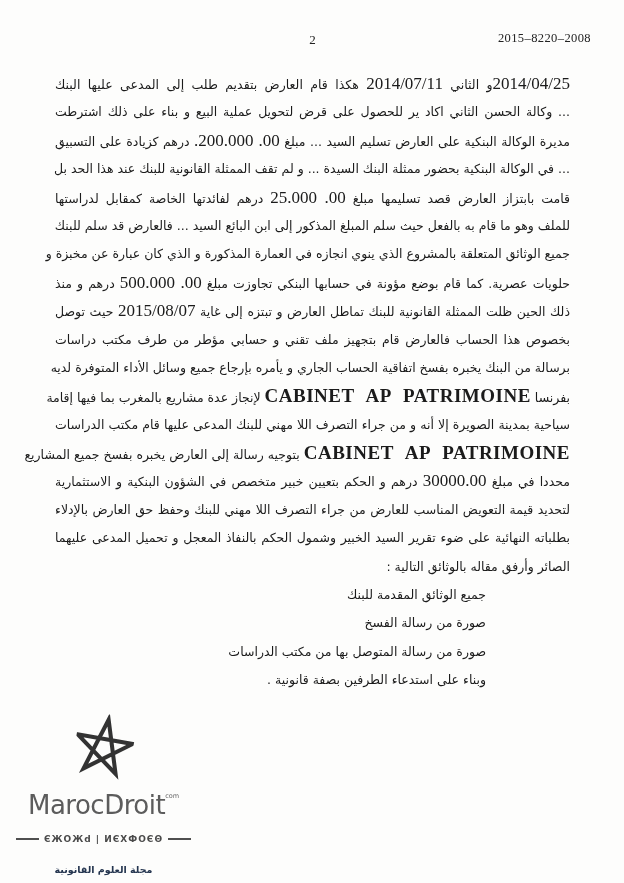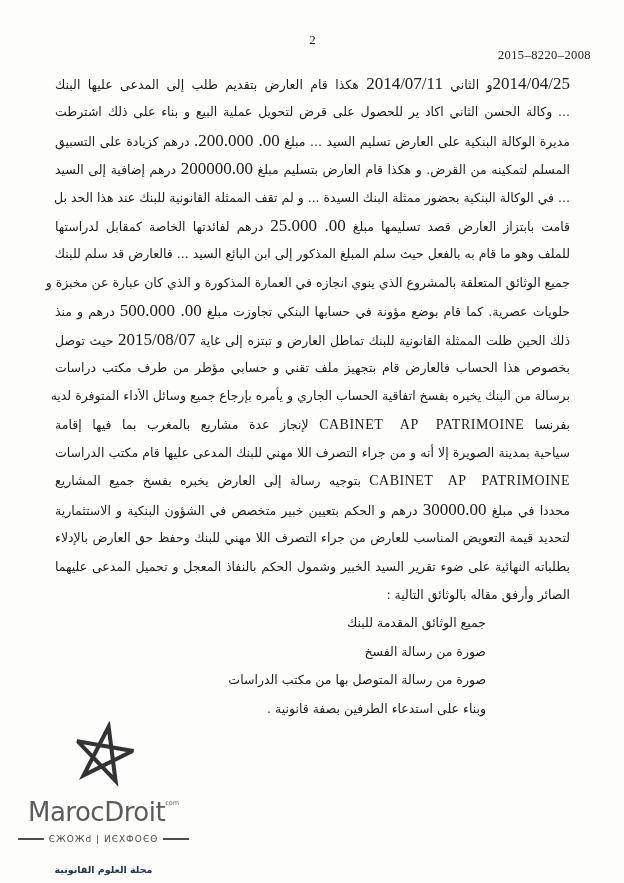--- a/index.html
+++ b/index.html
@@ -13,21 +13,21 @@
     font-family:"DejaVu Sans",sans-serif;
   }
   
   .hdr-page-num{
     position:absolute;top:32px;left:55px;width:515px;
     text-align:center;
     font-family:"Liberation Serif","DejaVu Serif",serif;
     font-size:13px;color:#222;
   }
   .hdr-ref{
-    position:absolute;top:48px;right:33px;
+    position:absolute;top:31px;right:33px;
     font-family:"Liberation Serif","DejaVu Serif",serif;
     font-size:12.5px;letter-spacing:.4px;color:#222;
   }
   
   .doc-body{
     position:absolute;top:70px;right:54px;left:55px;
     direction:rtl;
   }
   .line{
     height:28.4px;line-height:28.4px;
@@ -44,23 +44,24 @@
   .seg-ar{
     font-family:"DejaVu Sans",sans-serif;
     font-size:12.5px;
   }
   .seg-num{
     font-family:"Liberation Serif","DejaVu Serif",serif;
     font-size:17px;
   }
   .seg-latin{
     font-family:"Liberation Serif","DejaVu Serif",serif;
-    font-size:14px;
+    font-size:19px;
     word-spacing:7px;
     letter-spacing:.5px;
+    font-weight:bold;
   }
   
   .logo{
     position:absolute;left:16px;bottom:8px;width:175px;
     text-align:center;
     direction:ltr;
   }
   .logo-star{
     width:58px;height:64px;
     margin:0 auto -2px auto;
@@ -75,23 +76,23 @@
     letter-spacing:-.5px;
     line-height:1;
     white-space:nowrap;
     margin-top:16px;
   }
   .logo-tld{
     font-size:6.5px;vertical-align:top;position:relative;top:1px;
     letter-spacing:0;color:#6a6a6a;
   }
   .logo-tifinagh{
-    margin-top:10px;
+    margin-top:17px;
     display:flex;align-items:center;justify-content:center;gap:5px;
-    font-size:9px;font-weight:normal;color:#4a4a4a;letter-spacing:1px;
+    font-size:9px;font-weight:bold;color:#4a4a4a;letter-spacing:1px;
     line-height:1;white-space:nowrap;
   }
   .logo-tifinagh::before,.logo-tifinagh::after{
     content:"";display:block;height:2px;background:#4f4f4f;flex:1 0 18px;max-width:26px;
   }
   .logo-tagline{
     margin-top:21px;
     font-size:9.5px;font-weight:bold;
     color:#24354f;
     direction:rtl;
@@ -103,21 +104,20 @@
 
 <div id="page">
 
   <div class="hdr-page-num">2</div>
   <div class="hdr-ref">2015–8220–2008</div>
 
   <div class="doc-body">
       <div class="line justify"><span class="seg-num">2014/04/25</span><span class="seg-ar">و الثاني </span><span class="seg-num">2014/07/11</span><span class="seg-ar"> هكذا قام العارض بتقديم طلب إلى المدعى عليها البنك</span></div>
       <div class="line justify"><span class="seg-ar">... وكالة الحسن الثاني اكاد ير للحصول على قرض لتحويل عملية البيع و بناء على ذلك اشترطت</span></div>
       <div class="line justify"><span class="seg-ar">مديرة الوكالة البنكية على العارض تسليم السيد ... مبلغ </span><span class="seg-num">00. 200.000.</span><span class="seg-ar"> درهم كزيادة على التسبيق</span></div>
-      <div class="line justify"><span class="seg-ar">المسلم لتمكينه من القرض. و هكذا قام العارض بتسليم مبلغ </span><span class="seg-num">200000.00</span><span class="seg-ar"> درهم إضافية إلى السيد</span></div>
       <div class="line justify"><span class="seg-ar">... في الوكالة البنكية بحضور ممثلة البنك السيدة ... و لم تقف الممثلة القانونية للبنك عند هذا الحد بل</span></div>
       <div class="line justify"><span class="seg-ar">قامت بابتزاز العارض قصد تسليمها مبلغ </span><span class="seg-num">00. 25.000</span><span class="seg-ar"> درهم لفائدتها الخاصة كمقابل لدراستها</span></div>
       <div class="line justify"><span class="seg-ar">للملف وهو ما قام به بالفعل حيث سلم المبلغ المذكور إلى ابن البائع السيد ... فالعارض قد سلم للبنك</span></div>
       <div class="line justify"><span class="seg-ar">جميع الوثائق المتعلقة بالمشروع الذي ينوي انجازه في العمارة المذكورة و الذي كان عبارة عن مخبزة و</span></div>
       <div class="line justify"><span class="seg-ar">حلويات عصرية. كما قام بوضع مؤونة في حسابها البنكي تجاوزت مبلغ </span><span class="seg-num">00. 500.000</span><span class="seg-ar"> درهم و منذ</span></div>
       <div class="line justify"><span class="seg-ar">ذلك الحين ظلت الممثلة القانونية للبنك تماطل العارض و تبتزه إلى غاية </span><span class="seg-num">2015/08/07</span><span class="seg-ar"> حيث توصل</span></div>
       <div class="line justify"><span class="seg-ar">بخصوص هذا الحساب فالعارض قام بتجهيز ملف تقني و حسابي مؤطر من طرف مكتب دراسات</span></div>
       <div class="line justify"><span class="seg-ar">برسالة من البنك يخبره بفسخ اتفاقية الحساب الجاري و يأمره بإرجاع جميع وسائل الأداء المتوفرة لديه</span></div>
       <div class="line justify"><span class="seg-ar">بفرنسا </span><span class="seg-latin">CABINET AP PATRIMOINE</span><span class="seg-ar"> لإنجاز عدة مشاريع بالمغرب بما فيها إقامة</span></div>
       <div class="line justify"><span class="seg-ar">سياحية بمدينة الصويرة إلا أنه و من جراء التصرف اللا مهني للبنك المدعى عليها قام مكتب الدراسات</span></div>

